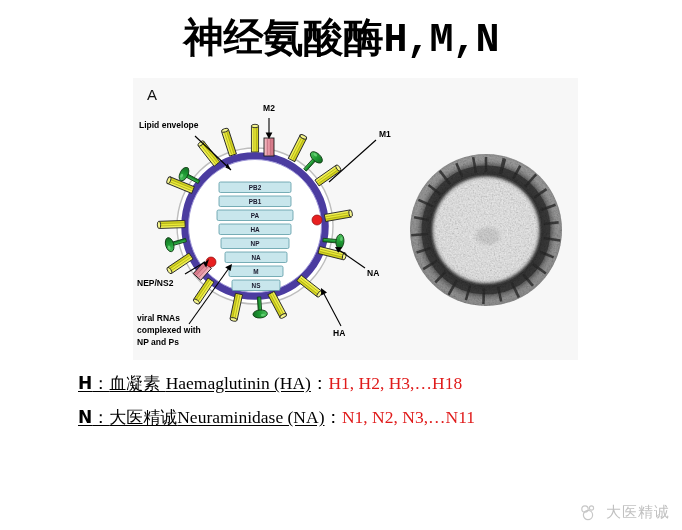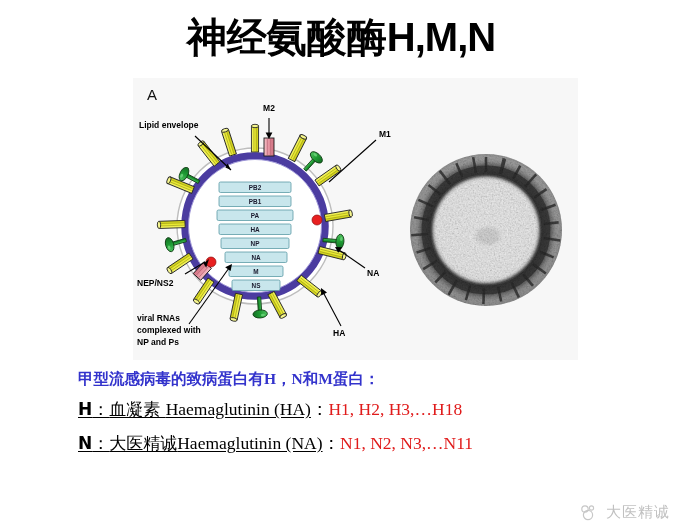--- a/index.html
+++ b/index.html
@@ -24,21 +24,21 @@
     width: 682px;
     text-align: center;
     font-size: 40px;
     line-height: 58px;
     font-weight: 700;
     color: #000000;
     letter-spacing: 0px;
     white-space: nowrap;
   }
   #slide-title .latin {
-    font-family: Liberation Sans, sans-serif;
+    font-family: Liberation Mono, monospace;
     font-weight: 700;
     letter-spacing: -1px;
   }
 
   
   #figure-panel {
     position: absolute;
     left: 133px;
     top: 78px;
     width: 445px;
@@ -445,30 +445,27 @@
       </g>
       <circle cx="0" cy="0" r="60" fill="none" stroke="#2b2b2b" stroke-width="9" opacity="0.72"></circle>
       <circle cx="0" cy="0" r="52" fill="#ededed" opacity="0.9" filter="url(#soft)"></circle>
       <ellipse cx="2" cy="6" rx="12" ry="9" fill="#c4c4c4" opacity="0.55" filter="url(#soft)"></ellipse>
     </g>
   </svg>
 </div>
 
 <div id="body-text">
 
-  <div class="text-line" id="line-intro">
-    <span>甲型流感病毒的致病蛋白有</span><span class="lat">H</span><span>，</span><span class="lat">N</span><span>和</span><span class="lat">M</span><span>蛋白：</span>
-  </div>
 
   <div class="text-line def-line" id="line-h">
     <span class="def-key">H</span><span class="def-cn">：</span><span class="def-cn">血凝素 </span><span class="def-en">Haemaglutinin (HA)</span><span class="def-colon">：</span><span class="def-vals">H1, H2, H3,…H18</span>
   </div>
 
   <div class="text-line def-line" id="line-n">
-    <span class="def-key">N</span><span class="def-cn">：</span><span class="def-cn">大医精诚</span><span class="def-en">Haemaglutinin (NA)</span><span class="def-colon">：</span><span class="def-vals">N1, N2, N3,…N11</span>
+    <span class="def-key">N</span><span class="def-cn">：</span><span class="def-cn">大医精诚</span><span class="def-en">Neuraminidase (NA)</span><span class="def-colon">：</span><span class="def-vals">N1, N2, N3,…N11</span>
   </div>
 
 </div>
 
 <div id="watermark">
   <svg width="20" height="18" viewBox="0 0 20 18">
     <circle cx="5" cy="5" r="3.2" fill="none" stroke="#9a9a9a" stroke-width="1.2"></circle>
     <circle cx="11.5" cy="4" r="2.1" fill="none" stroke="#9a9a9a" stroke-width="1.1"></circle>
     <circle cx="8" cy="11" r="4.6" fill="none" stroke="#9a9a9a" stroke-width="1.2"></circle>
   </svg>

